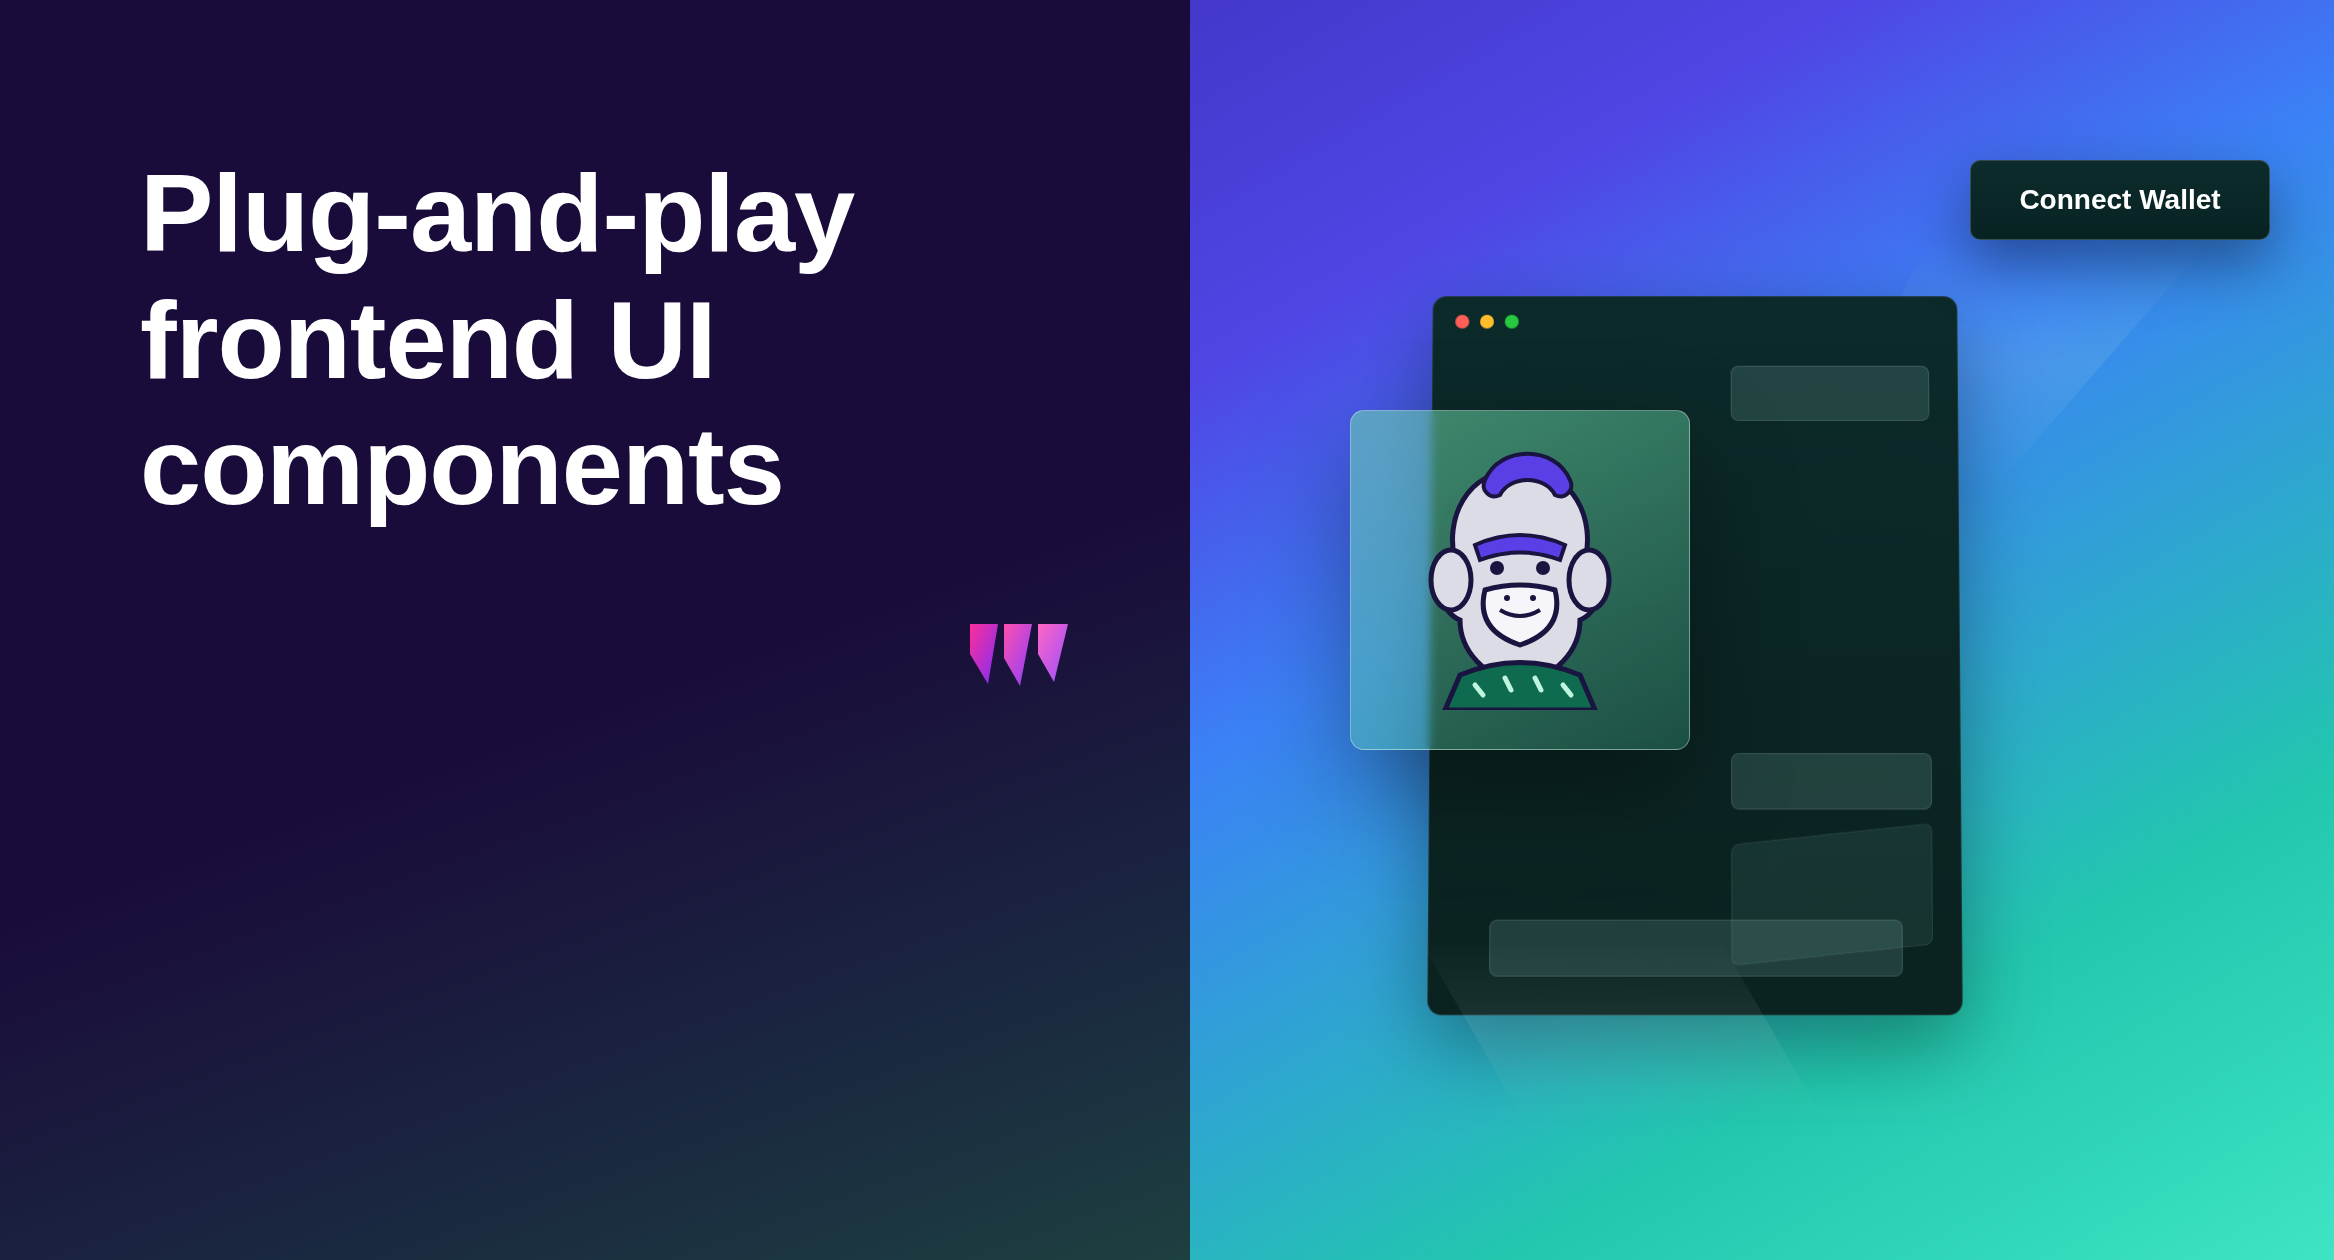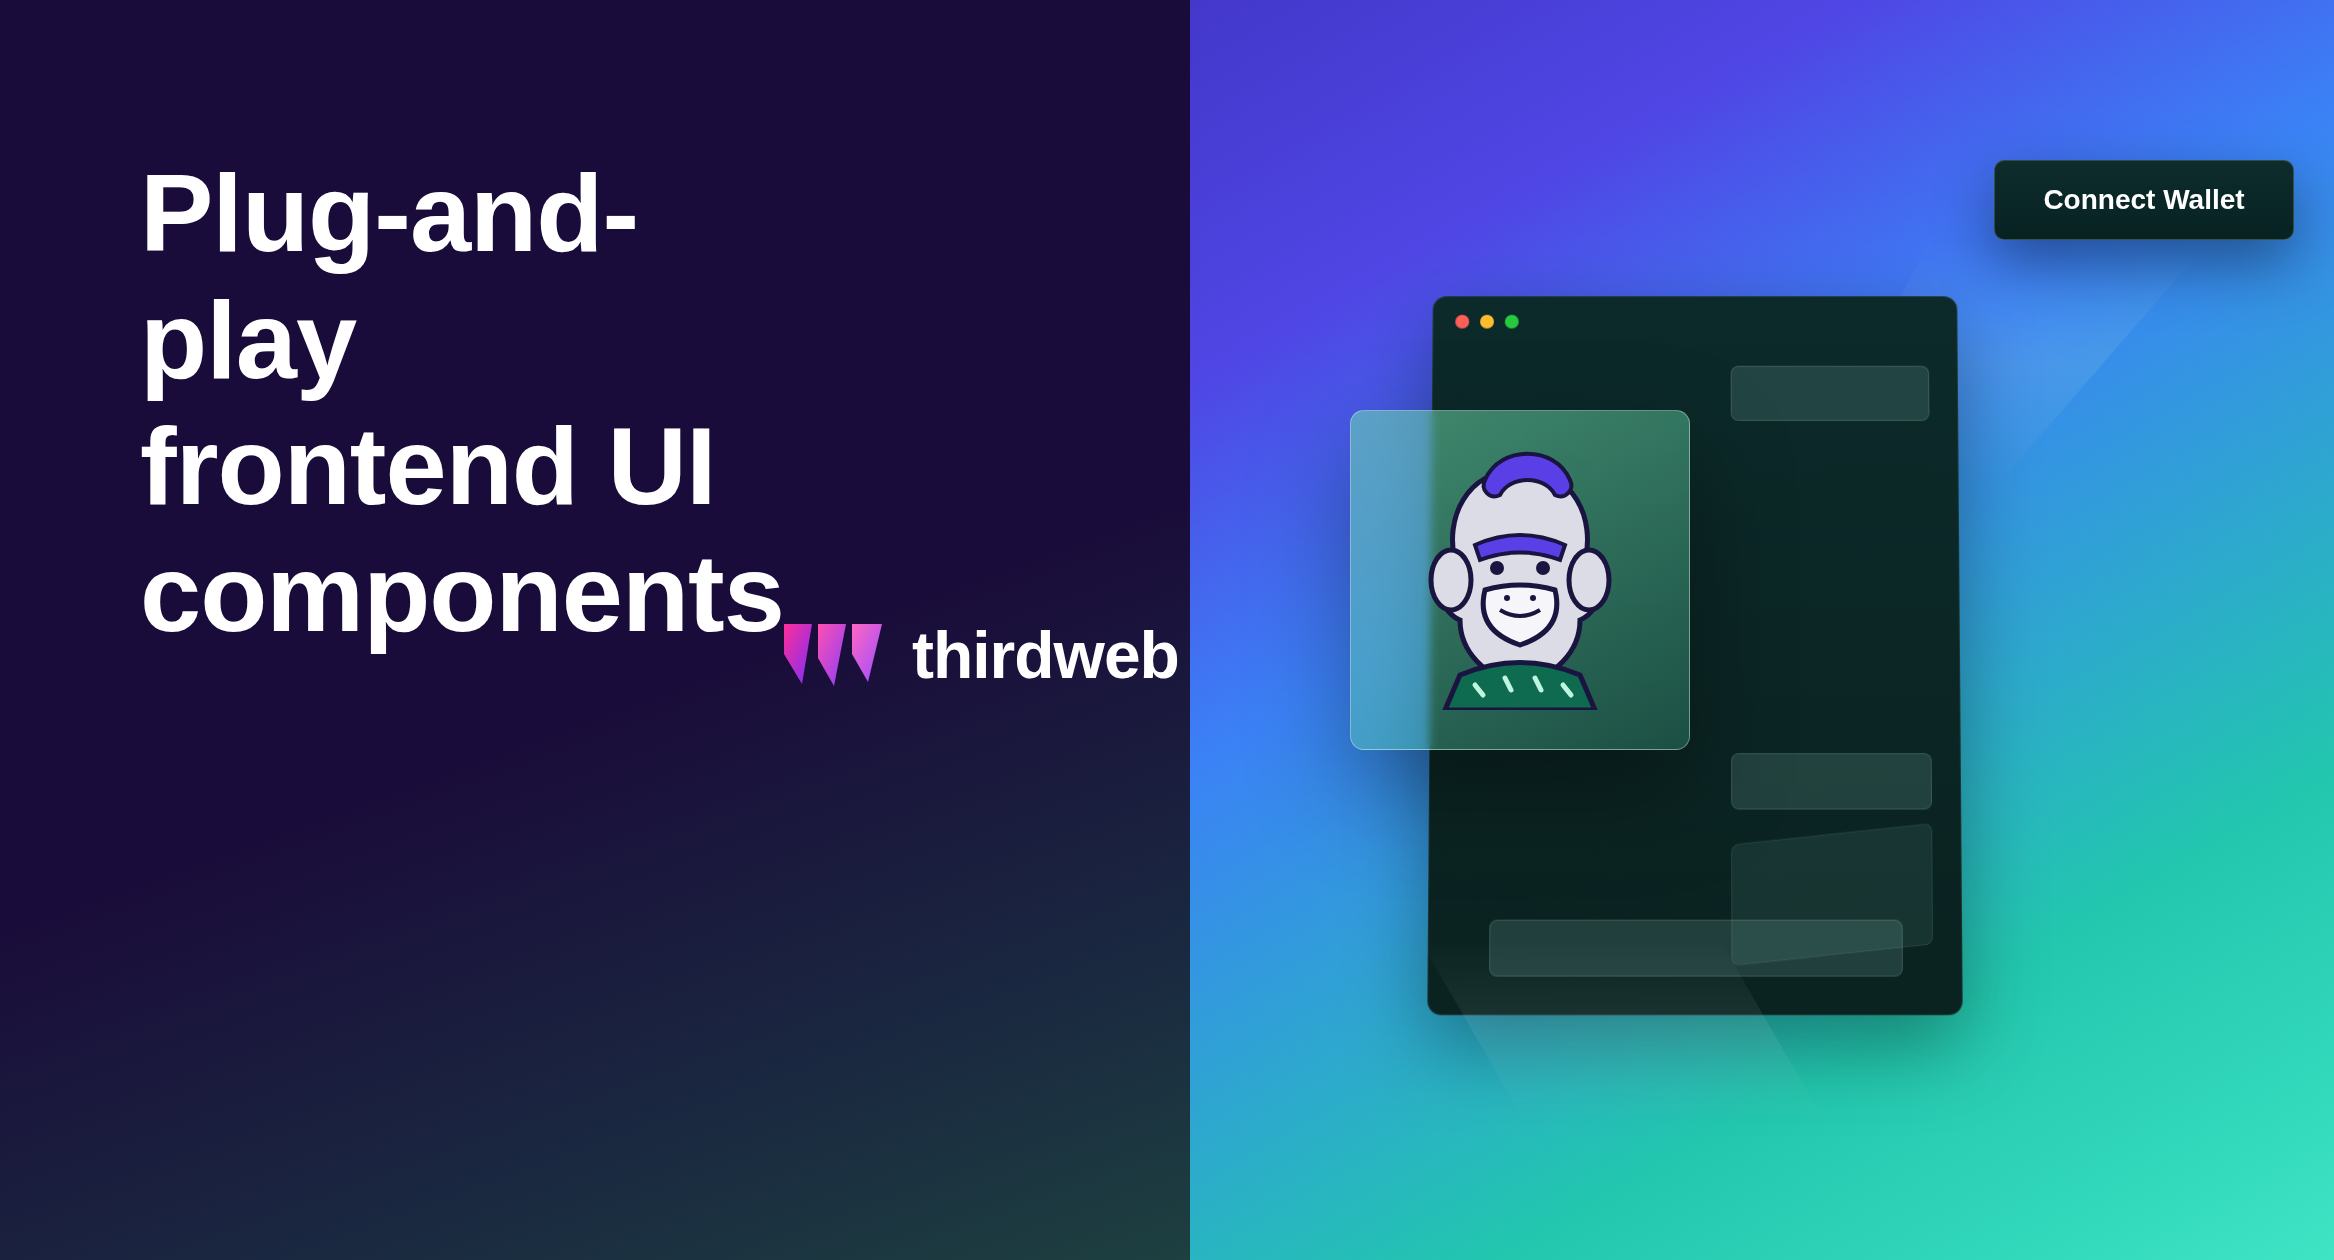--- a/index.html
+++ b/index.html
@@ -125,21 +125,20 @@
   background: linear-gradient(180deg, #0d2c2c 0%, #082222 100%);
   color: #ffffff;
   border: 1px solid rgba(255,255,255,0.18);
   border-radius: 10px;
   font-size: 28px;
   font-weight: 600;
   display: flex;
   align-items: center;
   justify-content: center;
   box-shadow: 0 24px 60px rgba(0,0,0,0.4);
-  margin-left: 24px;
 }
 
 .connect-btn { left: 780px; top: 160px; width: 300px; height: 80px; }
 .mint-btn { left: 182px; top: 1084px; width: 374px; height: 80px; }
 
 
 .beam {
   position: absolute;
   background: linear-gradient(180deg, rgba(255,255,255,0.0) 0%, rgba(190, 230, 220, 0.28) 50%, rgba(255,255,255,0.0) 100%);
   transform-origin: top left;
@@ -177,21 +176,20 @@
           <linearGradient id="lg3" x1="0" y1="0" x2="1" y2="1">
             <stop offset="0%" stop-color="#ff66c4"></stop>
             <stop offset="100%" stop-color="#9b4dff"></stop>
           </linearGradient>
         </defs>
         <path d="M0 0 L28 0 L18 60 L0 30 Z" fill="url(#lg1)"></path>
         <path d="M34 0 L62 0 L50 62 L34 34 Z" fill="url(#lg2)"></path>
         <path d="M68 0 L98 0 L84 58 L68 30 Z" fill="url(#lg3)"></path>
       </svg>
     </span>
-    <span class="logo-text">thirdweb</span>
   </div>
 </div>
 
 <div class="right-panel">
   <div class="scene">
 
     <div class="beam beam-top"></div>
 
     <div class="window">
       <div class="title-bar">

